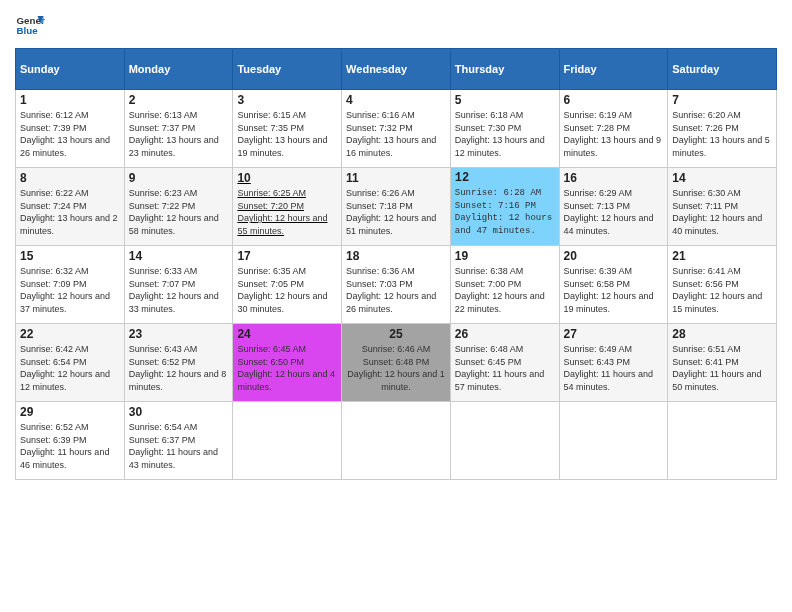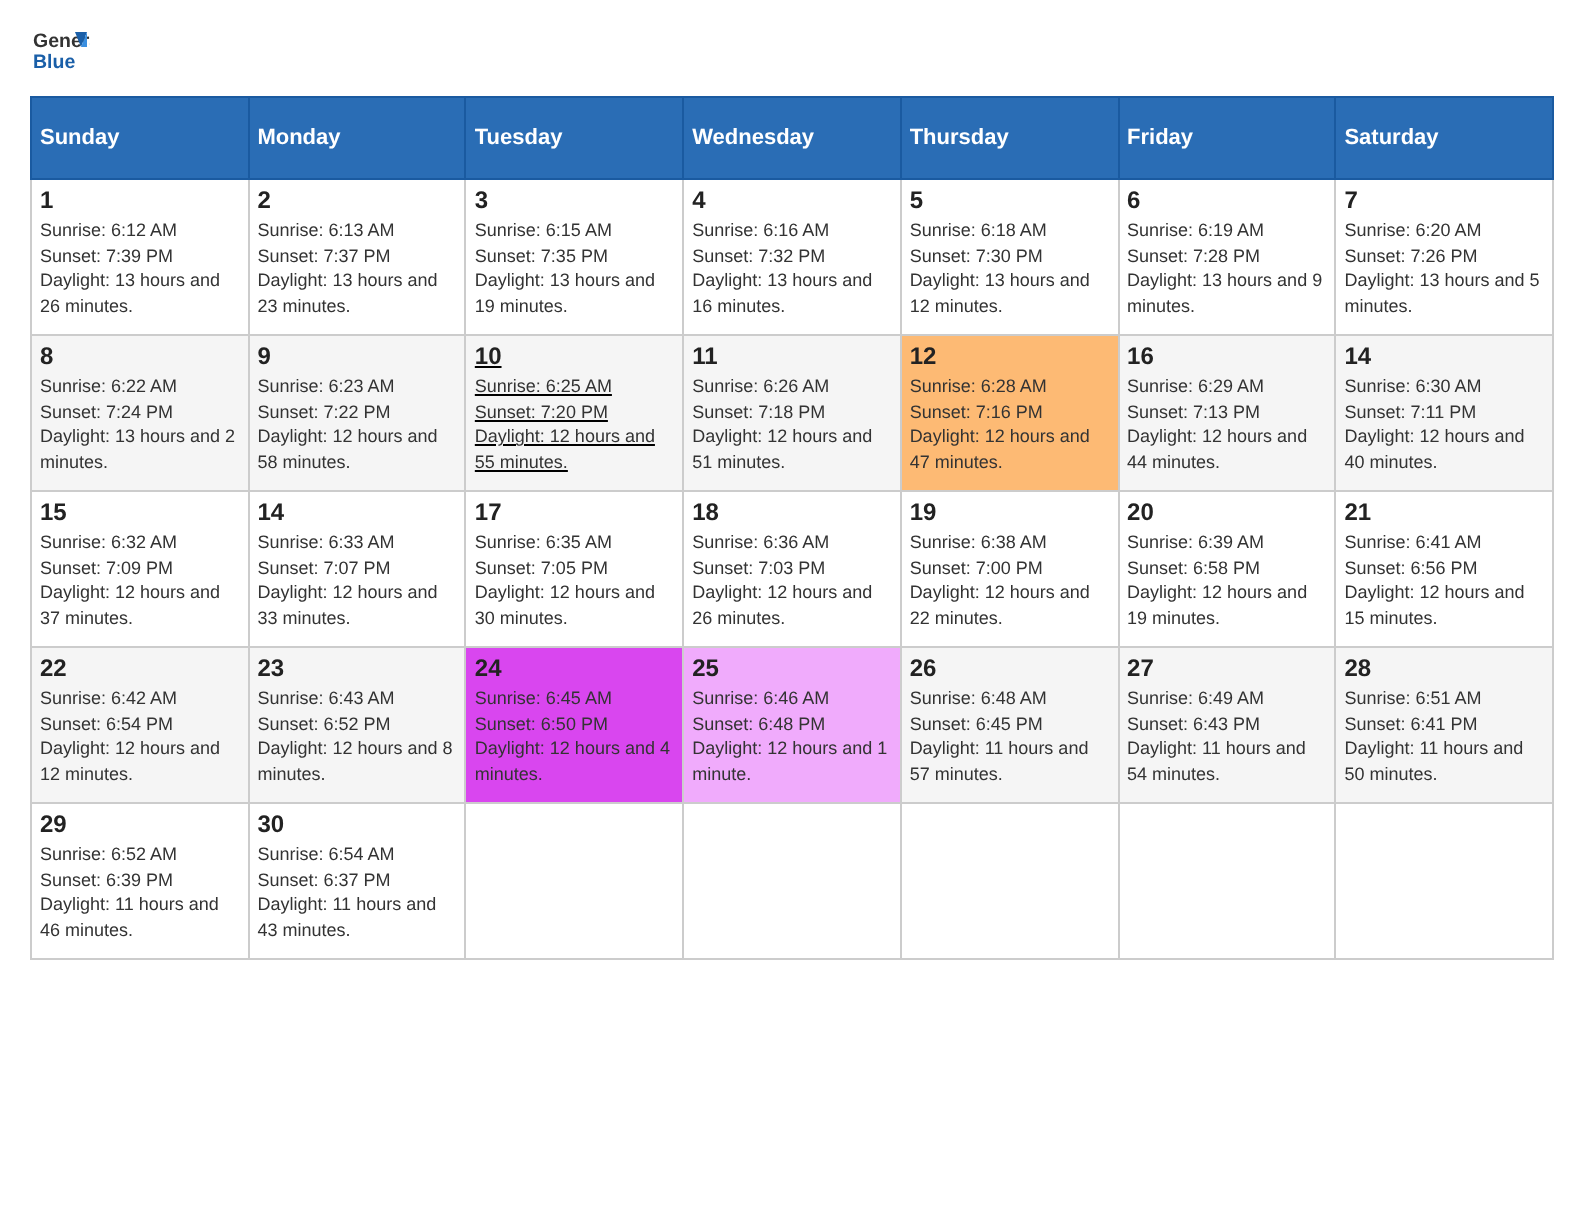--- a/index.html
+++ b/index.html
@@ -123,38 +123,38 @@
           <td><span class="day-number">4</span><span class="day-info">Sunrise: 6:16 AM<br>Sunset: 7:32 PM<br>Daylight: 13 hours and 16 minutes.</span></td>
           <td><span class="day-number">5</span><span class="day-info">Sunrise: 6:18 AM<br>Sunset: 7:30 PM<br>Daylight: 13 hours and 12 minutes.</span></td>
           <td><span class="day-number">6</span><span class="day-info">Sunrise: 6:19 AM<br>Sunset: 7:28 PM<br>Daylight: 13 hours and 9 minutes.</span></td>
           <td><span class="day-number">7</span><span class="day-info">Sunrise: 6:20 AM<br>Sunset: 7:26 PM<br>Daylight: 13 hours and 5 minutes.</span></td>
         </tr>
         <tr>
           <td style="background: rgb(245, 245, 245);"><span class="day-number">8</span><span class="day-info">Sunrise: 6:22 AM<br>Sunset: 7:24 PM<br>Daylight: 13 hours and 2 minutes.</span></td>
           <td style="background: rgb(245, 245, 245);"><span class="day-number">9</span><span class="day-info">Sunrise: 6:23 AM<br>Sunset: 7:22 PM<br>Daylight: 12 hours and 58 minutes.</span></td>
           <td style="background: rgb(245, 245, 245); text-decoration: underline;"><span class="day-number">10</span><span class="day-info">Sunrise: 6:25 AM<br>Sunset: 7:20 PM<br>Daylight: 12 hours and 55 minutes.</span></td>
           <td style="background: rgb(245, 245, 245); margin-top: 16px;"><span class="day-number">11</span><span class="day-info">Sunrise: 6:26 AM<br>Sunset: 7:18 PM<br>Daylight: 12 hours and 51 minutes.</span></td>
-          <td style="background: #fdba74;"><span class="day-number">12</span><span class="day-info">Sunrise: 6:28 AM<br>Sunset: 7:16 PM<br>Daylight: 12 hours and 47 minutes.</span></td>
+          <td style="background: #7dd3fc; font-family: Liberation Mono, monospace;"><span class="day-number">12</span><span class="day-info">Sunrise: 6:28 AM<br>Sunset: 7:16 PM<br>Daylight: 12 hours and 47 minutes.</span></td>
           <td style="background: rgb(245, 245, 245);"><span class="day-number">16</span><span class="day-info">Sunrise: 6:29 AM<br>Sunset: 7:13 PM<br>Daylight: 12 hours and 44 minutes.</span></td>
           <td style="background: rgb(245, 245, 245);"><span class="day-number">14</span><span class="day-info">Sunrise: 6:30 AM<br>Sunset: 7:11 PM<br>Daylight: 12 hours and 40 minutes.</span></td>
         </tr>
         <tr>
           <td><span class="day-number">15</span><span class="day-info">Sunrise: 6:32 AM<br>Sunset: 7:09 PM<br>Daylight: 12 hours and 37 minutes.</span></td>
           <td><span class="day-number">14</span><span class="day-info">Sunrise: 6:33 AM<br>Sunset: 7:07 PM<br>Daylight: 12 hours and 33 minutes.</span></td>
           <td><span class="day-number">17</span><span class="day-info">Sunrise: 6:35 AM<br>Sunset: 7:05 PM<br>Daylight: 12 hours and 30 minutes.</span></td>
           <td><span class="day-number">18</span><span class="day-info">Sunrise: 6:36 AM<br>Sunset: 7:03 PM<br>Daylight: 12 hours and 26 minutes.</span></td>
           <td><span class="day-number">19</span><span class="day-info">Sunrise: 6:38 AM<br>Sunset: 7:00 PM<br>Daylight: 12 hours and 22 minutes.</span></td>
           <td><span class="day-number">20</span><span class="day-info">Sunrise: 6:39 AM<br>Sunset: 6:58 PM<br>Daylight: 12 hours and 19 minutes.</span></td>
           <td><span class="day-number">21</span><span class="day-info">Sunrise: 6:41 AM<br>Sunset: 6:56 PM<br>Daylight: 12 hours and 15 minutes.</span></td>
         </tr>
         <tr>
           <td style="background: rgb(245, 245, 245);"><span class="day-number">22</span><span class="day-info">Sunrise: 6:42 AM<br>Sunset: 6:54 PM<br>Daylight: 12 hours and 12 minutes.</span></td>
           <td style="background: rgb(245, 245, 245);"><span class="day-number">23</span><span class="day-info">Sunrise: 6:43 AM<br>Sunset: 6:52 PM<br>Daylight: 12 hours and 8 minutes.</span></td>
           <td style="background: #d946ef;"><span class="day-number">24</span><span class="day-info">Sunrise: 6:45 AM<br>Sunset: 6:50 PM<br>Daylight: 12 hours and 4 minutes.</span></td>
-          <td style="background: #f0abfc;"><span class="day-number">25</span><span class="day-info">Sunrise: 6:46 AM<br>Sunset: 6:48 PM<br>Daylight: 12 hours and 1 minute.</span></td>
+          <td style="background: #a3a3a3; text-align: center;"><span class="day-number">25</span><span class="day-info">Sunrise: 6:46 AM<br>Sunset: 6:48 PM<br>Daylight: 12 hours and 1 minute.</span></td>
           <td style="background: rgb(245, 245, 245);"><span class="day-number">26</span><span class="day-info">Sunrise: 6:48 AM<br>Sunset: 6:45 PM<br>Daylight: 11 hours and 57 minutes.</span></td>
           <td style="background: rgb(245, 245, 245);"><span class="day-number">27</span><span class="day-info">Sunrise: 6:49 AM<br>Sunset: 6:43 PM<br>Daylight: 11 hours and 54 minutes.</span></td>
           <td style="background: rgb(245, 245, 245);"><span class="day-number">28</span><span class="day-info">Sunrise: 6:51 AM<br>Sunset: 6:41 PM<br>Daylight: 11 hours and 50 minutes.</span></td>
         </tr>
         <tr>
           <td><span class="day-number">29</span><span class="day-info">Sunrise: 6:52 AM<br>Sunset: 6:39 PM<br>Daylight: 11 hours and 46 minutes.</span></td>
           <td><span class="day-number">30</span><span class="day-info">Sunrise: 6:54 AM<br>Sunset: 6:37 PM<br>Daylight: 11 hours and 43 minutes.</span></td>
           <td class="empty-cell"></td>
           <td class="empty-cell"></td>
           <td class="empty-cell"></td>

